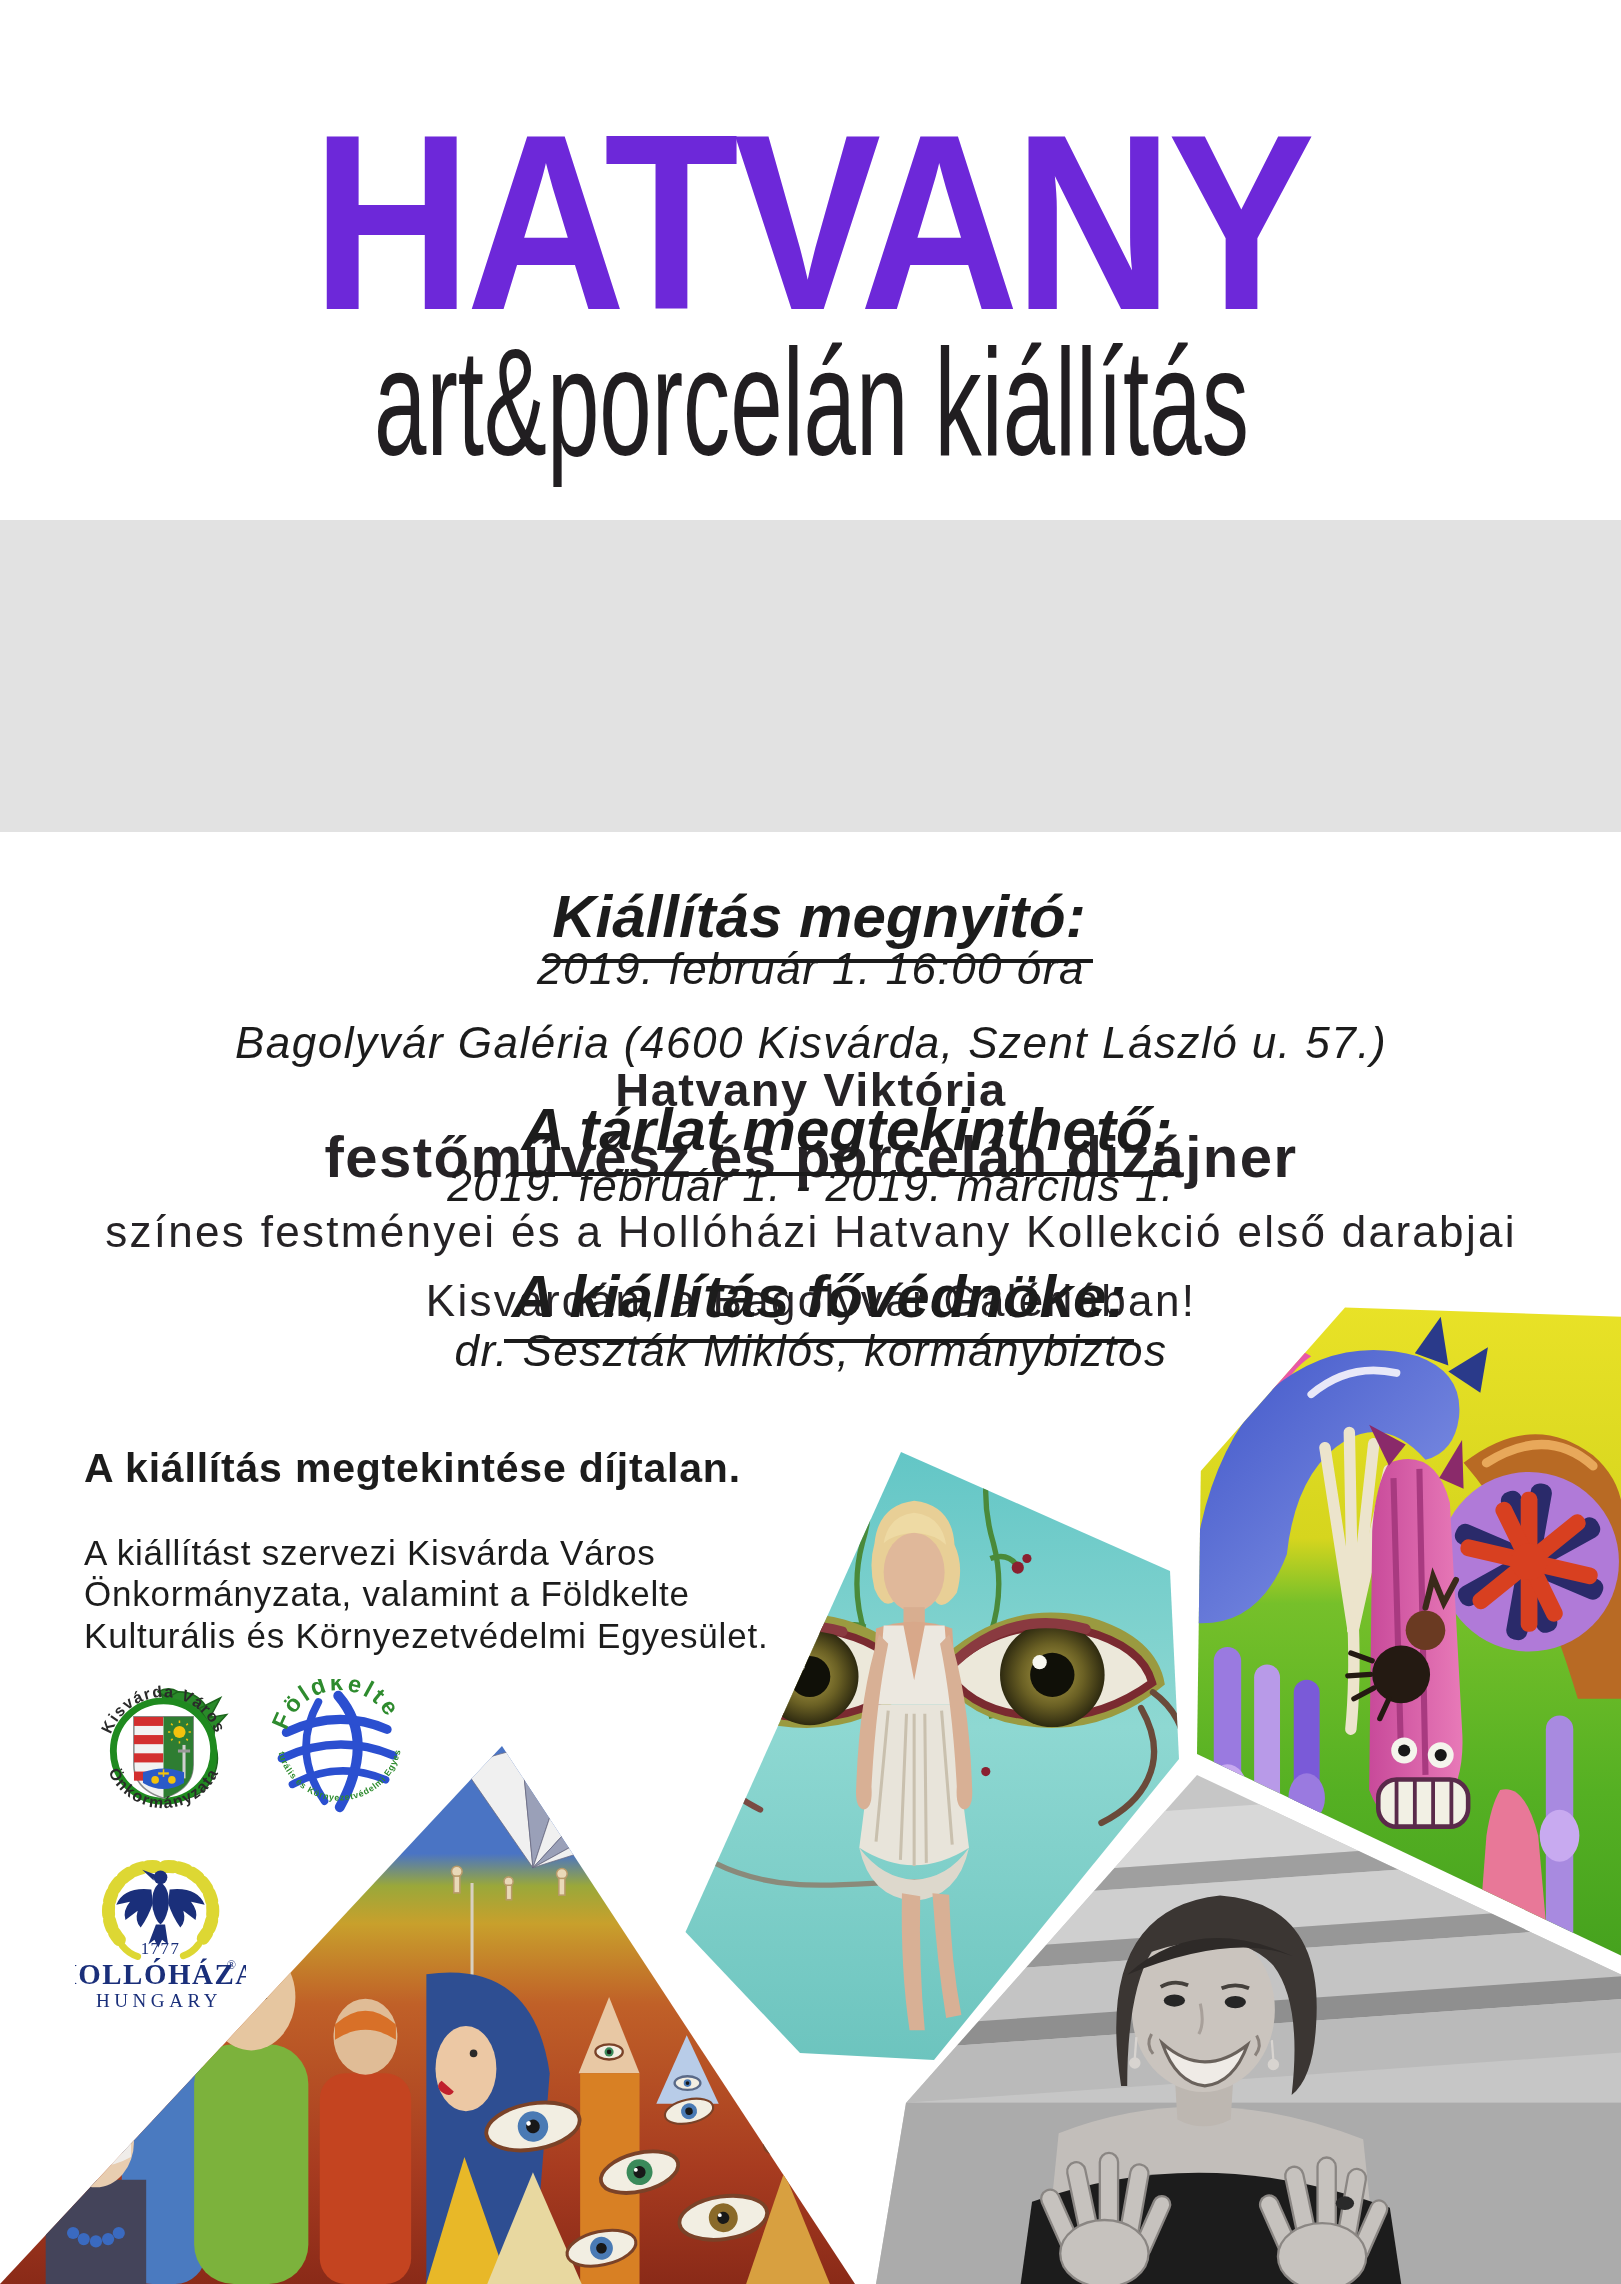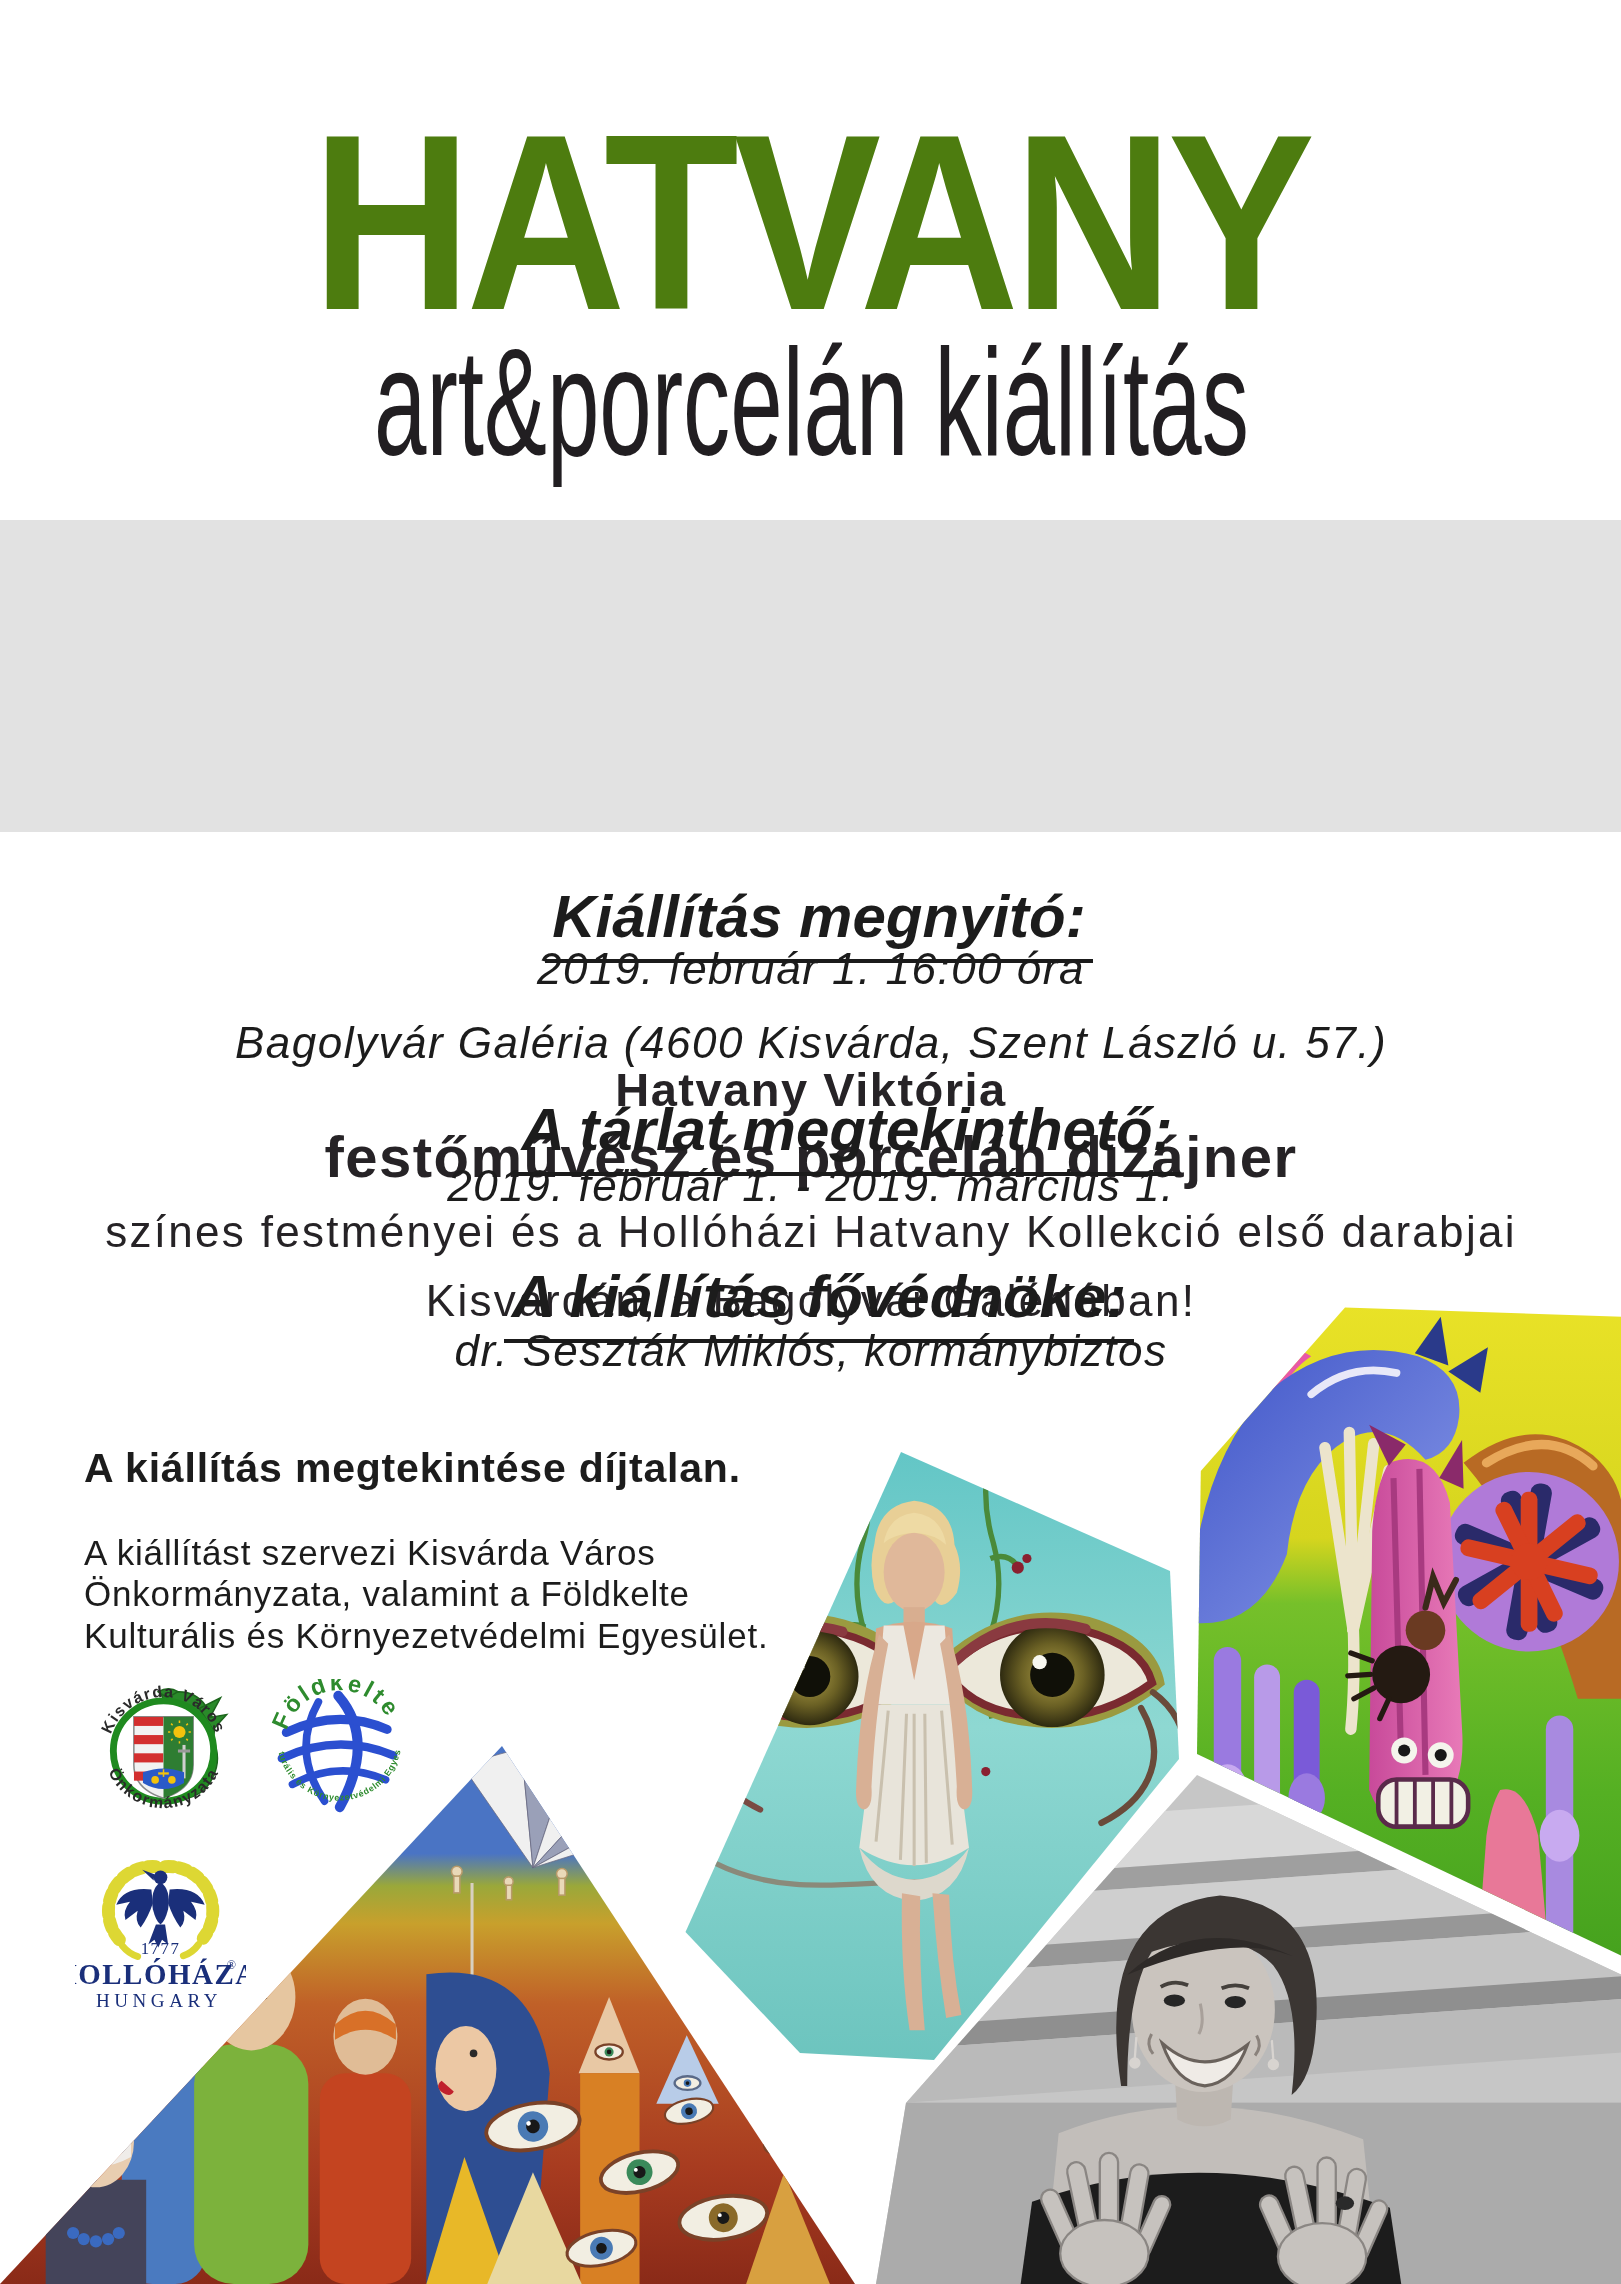--- a/index.html
+++ b/index.html
@@ -2,21 +2,21 @@
 <html style="font-size:12px"><head>
 <meta charset="utf-8">
 <style>
   html,body{margin:0;padding:0;background:#ffffff;}
   body{width:1622px;height:2284px;position:relative;overflow:hidden;
        font-family:"Liberation Sans",sans-serif;color:#1c1c1c;}
   .abs{position:absolute;}
   .cline{position:absolute;left:0;width:1622px;text-align:center;white-space:nowrap;}
   .squeeze{display:inline-block;transform-origin:center top;}
   
-  .main-title{top:97px;font-weight:bold;font-size:251px;line-height:1;letter-spacing:-6px;color:#4d7c0f;}
+  .main-title{top:97px;font-weight:bold;font-size:251px;line-height:1;letter-spacing:-6px;color:#6d28d9;}
   .main-title .squeeze{transform:scaleX(.88);}
   .sub-title{top:326px;font-size:152px;line-height:1;color:#211e21;}
   .sub-title .squeeze{transform:scaleX(.62);}
   
   .band{position:absolute;left:0;top:520px;width:1622px;height:312px;background:#e2e2e2;padding-left:20px;}
   .band .cline{color:#262326;}
   .band-l1{top:542px;font-size:47px;font-weight:bold;letter-spacing:1.5px;}
   .band-l2{top:603px;font-size:58px;font-weight:bold;letter-spacing:1.5px;}
   .band-l3{top:687px;font-size:44px;letter-spacing:2.3px;}
   .band-l4{top:756px;font-size:44px;letter-spacing:2.3px;}

